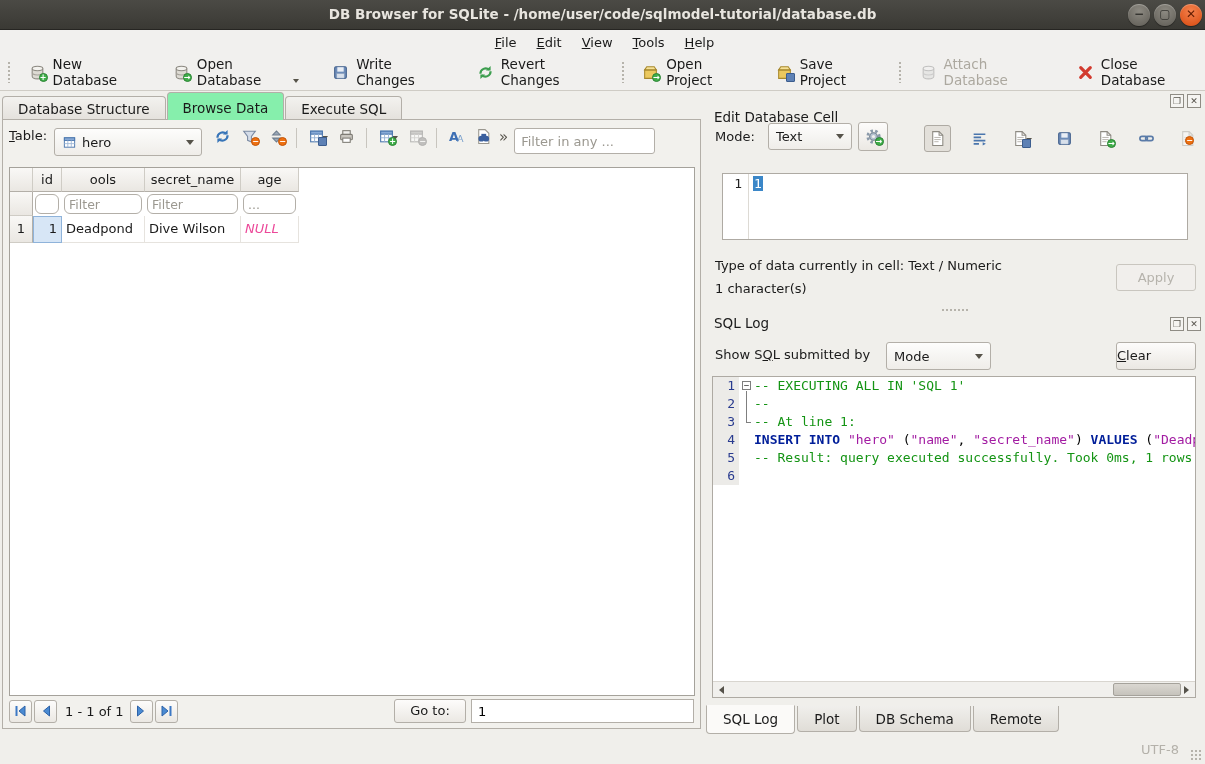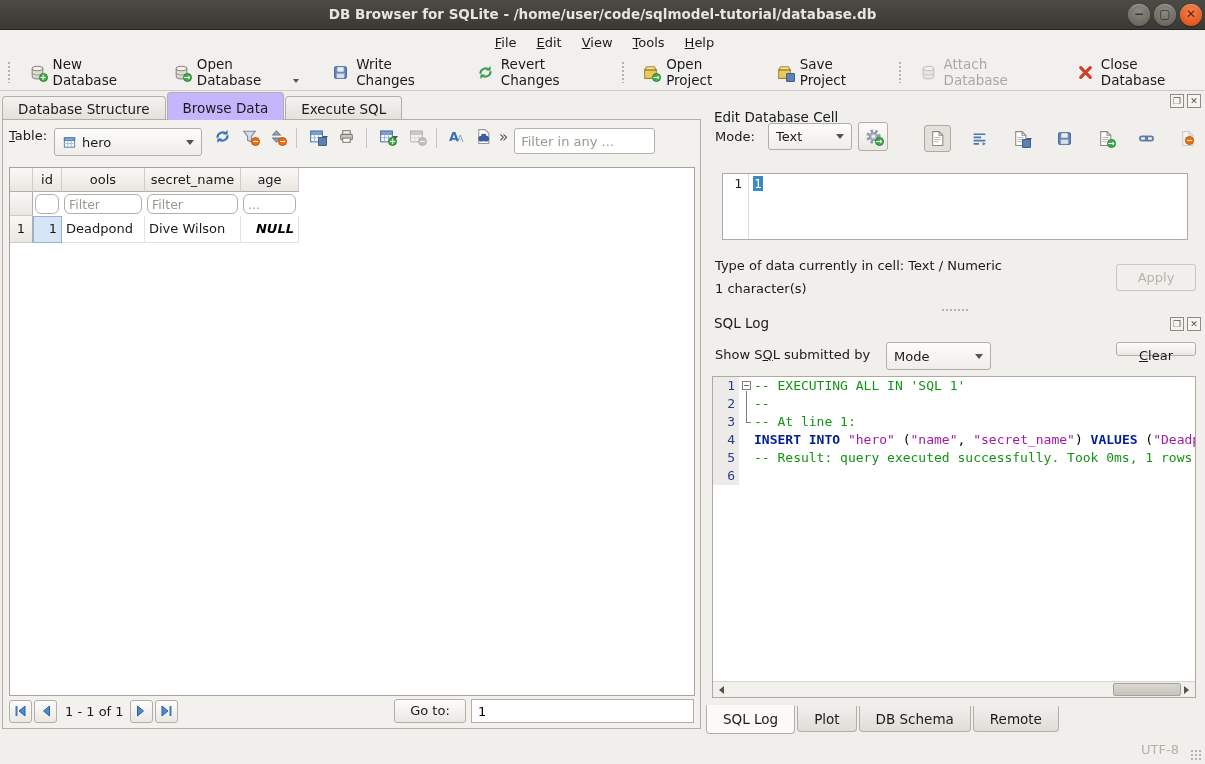--- a/index.html
+++ b/index.html
@@ -61,21 +61,21 @@
   .combo-arrow { width:0; height:0; border-left:4px solid transparent; border-right:4px solid transparent;
     border-top:5px solid #56534a; margin-left:auto; }
   
   .main-tabs { position:absolute; top:92px; left:2px; display:flex; align-items:flex-end; height:28px; }
   .tab {
     padding:4px 15px 5px; margin-right:1px; height:24px;
     background: linear-gradient(#f3f2ef, #e4e1dc);
     border:1px solid #b3afa8; border-bottom:none;
     border-radius:4px 4px 0 0; font-size:13.5px;
   }
-  .tab.active { background:#c4b5fd; height:28px; padding-top:7px; position:relative; z-index:3; }
+  .tab.active { background:#86efac; height:28px; padding-top:7px; position:relative; z-index:3; }
   
   .left-panel {
     position:absolute; top:119px; left:2px; width:699px; height:610px;
     border:1px solid #b3afa8; background:#f2f1ed; z-index:1;
   }
   .browse-toolbar { position:absolute; top:8px; left:0; right:0; height:30px; display:flex; align-items:flex-start; padding-left:6px; }
   .combo {
     background: linear-gradient(#fdfdfc, #efede9);
     border:1px solid #b3afa8; border-radius:3px;
     display:flex; align-items:center; gap:5px; padding:4px 7px; height:28px;
@@ -109,21 +109,21 @@
   .rownum-c {
     width:23px; background:linear-gradient(#f9f8f6,#eae7e2);
     border-right:1px solid #b3afa8; border-bottom:1px solid #cfccc5;
     text-align:center;
   }
   .filter-cell { height:24px; border-right:1px solid transparent; padding:2px; }
   .grid-filter { width:100%; height:20px; border:1px solid #b3afa8; border-radius:6px; background:#fff; padding:0 4px; font-size:12.5px; font-family:inherit; }
   .filter-rownum { width:23px; background:linear-gradient(#f9f8f6,#eae7e2); border-right:1px solid #b3afa8; border-bottom:1px solid #cfccc5; height:24px; }
   .cell-selected { background:#d7e6f6; border:1px solid #8fb3da; line-height:24px; }
   .num-cell { text-align:right; }
-  .null-cell { color:#000000; font-style:italic; text-align:right;font-weight:bold; }
+  .null-cell { color:#ec4899; font-style:italic; text-align:left; }
   
   .pagination { position:absolute; left:0; right:0; bottom:4px; height:26px; display:flex; align-items:center; padding:0 6px; }
   .pg-btn { width:23px; height:23px; margin-right:2px; display:flex; align-items:center; justify-content:center; }
   .bevel {
     background: linear-gradient(#fdfcfb, #ebe8e3);
     border:1px solid #b3afa8; border-radius:3px;
   }
   .pg-label { margin:0 6px; }
   .goto-btn { width:72px; height:24px; text-align:center; line-height:22px; margin-left:auto; }
   .goto-input { width:223px; height:24px; margin-left:5px; border:1px solid #b3afa8; background:#fff; padding:0 6px; font-size:13px; font-family:inherit; }
@@ -154,21 +154,21 @@
   .apply-btn.disabled { color:#b6b3ac; background:#f1efec; border-color:#c9c6bf; }
   .h-splitter { position:absolute; top:215px; left:0; right:0; height:8px; display:flex; justify-content:center; }
   .h-splitter span { width:28px; height:4px; margin-top:2px;
     background-image: radial-gradient(#b6b3ab 1px, transparent 1.1px); background-size:4px 4px; }
   
   .log-title { top:224px; }
   .log-title-icons { top:226px; }
   .show-row { position:absolute; top:251px; left:0; right:0; height:28px; }
   .show-label { position:absolute; left:9px; top:5px; }
   .user-combo { position:absolute; left:180px; top:0; width:105px; height:28px; }
-  .clear-btn { position:absolute; left:410px; top:0; width:80px; height:14px; text-align:center; line-height:26px; }
+  .clear-btn { position:absolute; left:410px; top:0; width:80px; height:28px; line-height:26px; }
   .log-box {
     position:absolute; top:285px; left:6px; width:484px; height:322px;
     border:1px solid #aeaaa3; background:#fff; overflow:hidden;
   }
   .log-lines { position:absolute; top:0; left:0; right:0; bottom:16px; overflow:hidden;
     font-family:"DejaVu Sans Mono","Liberation Mono",monospace; font-size:13px; }
   .log-line { display:flex; height:18px; line-height:18px; }
   .lnum { flex:0 0 26px; background:#ecebe8; color:#293b8f; text-align:right; padding-right:4px; }
   .fold-col { flex:0 0 15px; position:relative; }
   .fbox { position:absolute; left:3px; top:4px; width:9px; height:9px; border:1px solid #7f7f7f; background:#fff;

